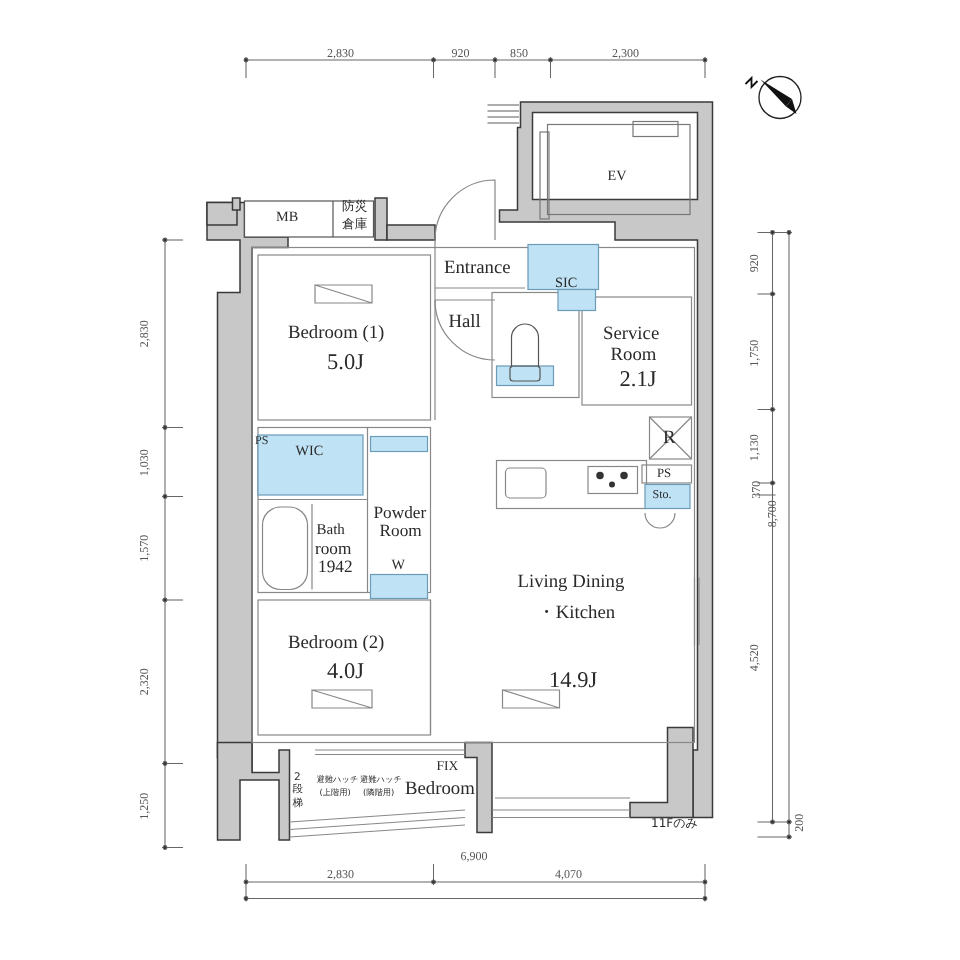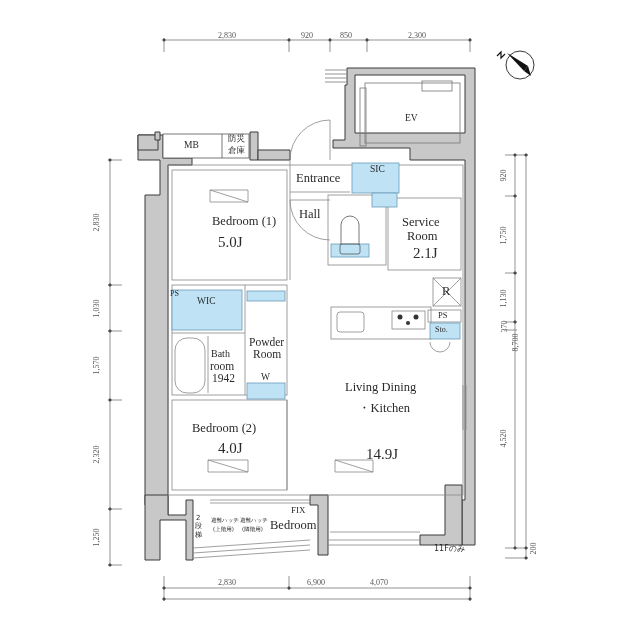--- a/index.html
+++ b/index.html
@@ -195,21 +195,21 @@
   </g>
 </svg>
 
 <div class="dim" style="left:218px;top:31px;">2,830</div>
 <div class="dim" style="left:301px;top:31px;">920</div>
 <div class="dim" style="left:340px;top:31px;">850</div>
 <div class="dim" style="left:408px;top:31px;">2,300</div>
 
 <div class="dim" style="left:218px;top:578px;">2,830</div>
 <div class="dim" style="left:370px;top:578px;">4,070</div>
-<div class="dim" style="left:307px;top:578px;">6,900</div>
+<div class="dim" style="left:307px;top:566px;">6,900</div>
 
 <div class="vdim" style="left:87px;top:218px;">2,830</div>
 <div class="vdim" style="left:87px;top:304px;">1,030</div>
 <div class="vdim" style="left:87px;top:361px;">1,570</div>
 <div class="vdim" style="left:87px;top:450px;">2,320</div>
 <div class="vdim" style="left:87px;top:533px;">1,250</div>
 
 <div class="vdim" style="left:497px;top:171px;">920</div>
 <div class="vdim" style="left:494px;top:231px;">1,750</div>
 <div class="vdim" style="left:494px;top:294px;">1,130</div>
@@ -217,24 +217,24 @@
 <div class="vdim" style="left:494px;top:434px;">4,520</div>
 <div class="vdim" style="left:506px;top:338px;">8,700</div>
 <div class="vdim" style="left:527px;top:544px;">200</div>
 
 <div class="lbl small" style="left:184px;top:140px;">MB</div>
 <div class="lbl small jp" style="left:228px;top:134px;font-size:8.5px;">防災</div>
 <div class="lbl small jp" style="left:228px;top:146px;font-size:8.5px;">倉庫</div>
 <div class="lbl small" style="left:405px;top:113px;">EV</div>
 
 <div class="lbl room-name" style="left:296px;top:172px;">Entrance</div>
-<div class="lbl small" style="left:370px;top:164px;">SIC</div>
+<div class="lbl small" style="left:370px;top:184px;">SIC</div>
 <div class="lbl room-name" style="left:299px;top:208px;">Hall</div>
 
-<div class="lbl room-name" style="left:212px;top:215px;font-family:Liberation Serif, serif;">Bedroom (1)</div>
+<div class="lbl room-name" style="left:192px;top:215px;font-family:Liberation Serif, serif;">Bedroom (1)</div>
 <div class="lbl room-area" style="left:218px;top:234px;text-align:center;">5.0J</div>
 
 <div class="lbl room-name" style="left:402px;top:216px;">Service</div>
 <div class="lbl room-name" style="left:407px;top:230px;">Room</div>
 <div class="lbl room-area" style="left:413px;top:245px;">2.1J</div>
 
 <div class="lbl small" style="left:170px;top:290px;font-size:8px;">PS</div>
 <div class="lbl small" style="left:197px;top:296px;">WIC</div>
 <div class="lbl room-name" style="left:442px;top:285px;">R</div>
 <div class="lbl small" style="left:438px;top:311px;font-size:8.5px;">PS</div>

